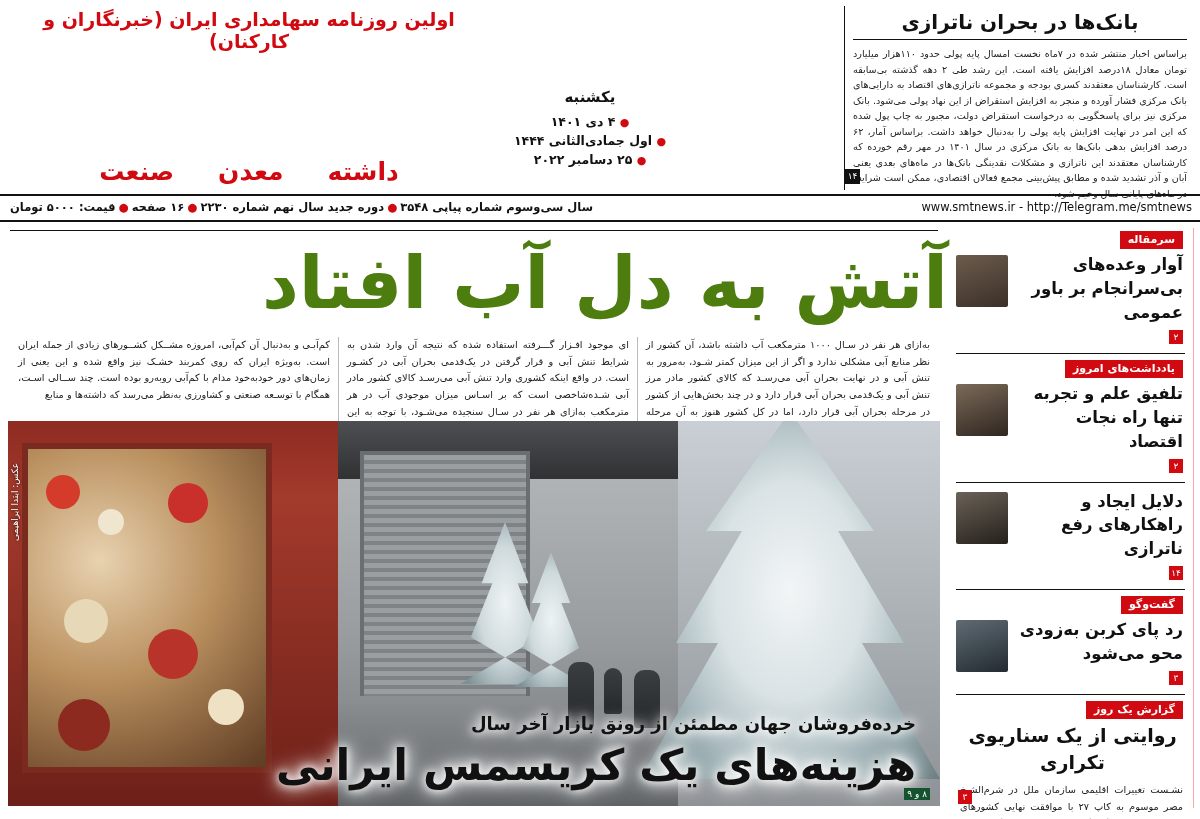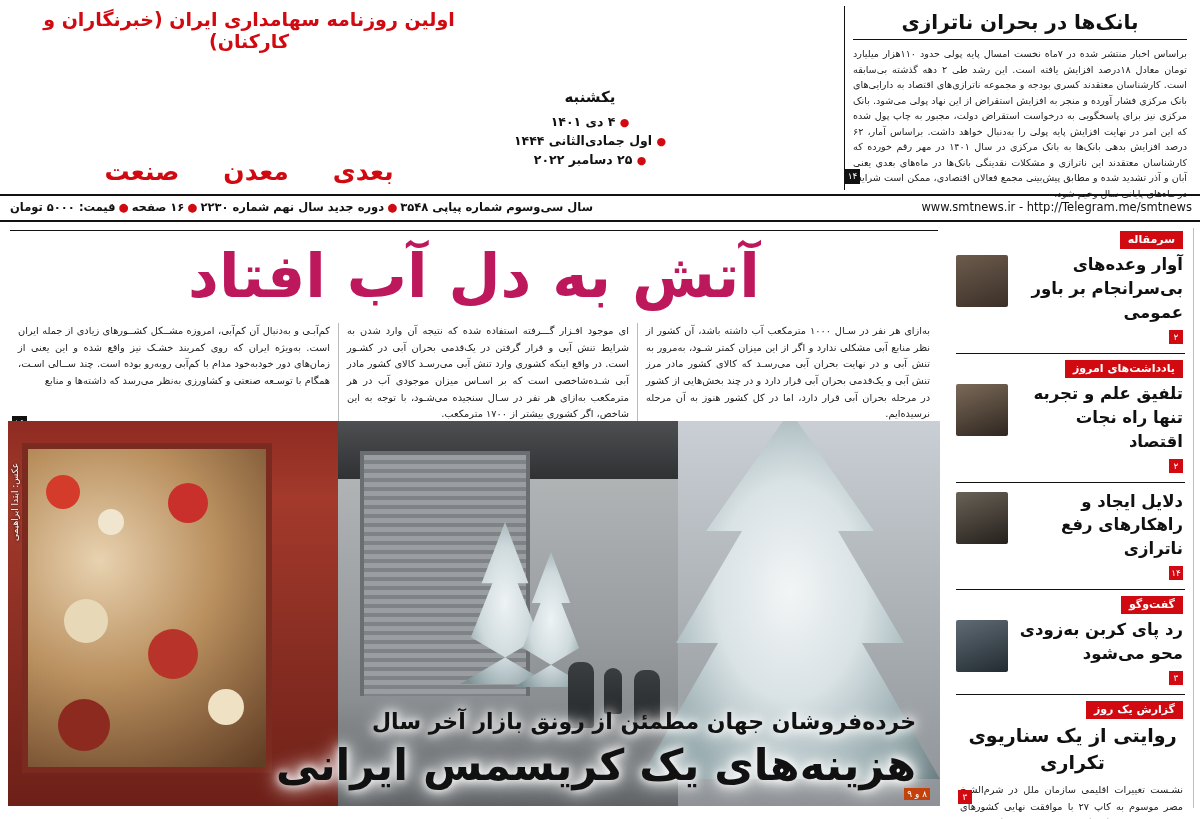--- a/index.html
+++ b/index.html
@@ -112,21 +112,21 @@
   .side-lead { font-size: 19px; font-weight: bold; text-align: center; line-height: 1.4; color: #111; padding: 3px 8px; }
 
   
   .main { position: absolute; top: 4px; left: 0; width: 948px; height: 584px; }
   .kicker {
     text-align: center; font-size: 17px; font-weight: bold; color: #111;
     padding: 4px 0 2px 0;
   }
   .main-rule { border-top: 1px solid #111; margin: 4px 10px 0 10px; }
   .main-head {
-    text-align: center; font-size: 60px; font-weight: bold; color: #be185d;
+    font-size: 72px; font-weight: bold; color: #4d7c0f;
     padding: 10px 0 8px 0; letter-spacing: -1px;
   }
   .lead-row {
     display: flex; flex-direction: row; gap: 0;
     padding: 4px 10px 6px 10px; direction: rtl; position: relative;
   }
   .lead-col {
     font-size: 9.8px; line-height: 1.7; text-align: justify; color: #1c1c1c;
     padding: 0 8px;
   }
@@ -143,29 +143,29 @@
     position: absolute; top: 195px; left: 8px; width: 932px; height: 385px;
     overflow: hidden; background: #6a6a6a;
   }
   .photo-credit {
     position: absolute; left: 2px; top: 120px; transform: rotate(-90deg);
     transform-origin: left top; color: #fff; font-size: 9px; white-space: nowrap;
     text-shadow: 0 0 3px #000;
   }
   .cap-kicker {
     position: absolute; right: 24px; bottom: 72px; color: #111;
-    font-size: 22px; font-weight: bold; text-shadow: 0 0 8px #fff, 0 0 14px #fff, 0 0 20px #fff;
+    font-size: 18px; font-weight: bold; text-shadow: 0 0 8px #fff, 0 0 14px #fff, 0 0 20px #fff;
   }
   .cap-head {
     position: absolute; right: 24px; bottom: 16px; color: #111;
     font-size: 43px; font-weight: bold; letter-spacing: -0.5px;
     text-shadow: 0 0 9px #fff, 0 0 16px #fff, 0 0 24px #fff;
   }
   .cap-badge {
-    position: absolute; right: 10px; bottom: 6px; background: #c2410c; color: #fff;
+    position: absolute; right: 10px; bottom: 6px; background: #14532d; color: #fff;
     font-size: 9px; padding: 1px 3px;
   }
   .side-page-badge {
     position: absolute; left: 6px; bottom: 4px; background: #d10a11; color: #fff;
     font-size: 9px; width: 14px; height: 14px; line-height: 14px; text-align: center;
   }
 
   
   .scene { position: absolute; inset: 0; }
   .sky { position: absolute; inset: 0; background: linear-gradient(180deg,#c9cfd4 0%,#aeb4b8 45%,#8e9296 100%); }
@@ -233,21 +233,21 @@
       <div class="dline"><span class="dot">●</span> <span>۴ دی ۱۴۰۱</span></div>
       <div class="dline"><span class="dot">●</span> <span>اول جمادی‌الثانی ۱۴۴۴</span></div>
       <div class="dline"><span class="dot">●</span> <span>۲۵ دسامبر ۲۰۲۲</span></div>
     </div>
 
     <div class="logo-col">
       <div class="logo-top">اولین روزنامه سهامداری ایران (خبرنگاران و کارکنان)</div>
       <div class="logo-sub">
         <span>صنعت</span>
         <span>معدن</span>
-        <span>بعدی</span>
+        <span>داشته</span>
       </div>
     </div>
   </div>
 
   <div class="infobar">
     <div class="left-urls">
       <span>www.smtnews.ir</span>
       <span>-</span>
       <span>http://Telegram.me/smtnews</span>
     </div>

